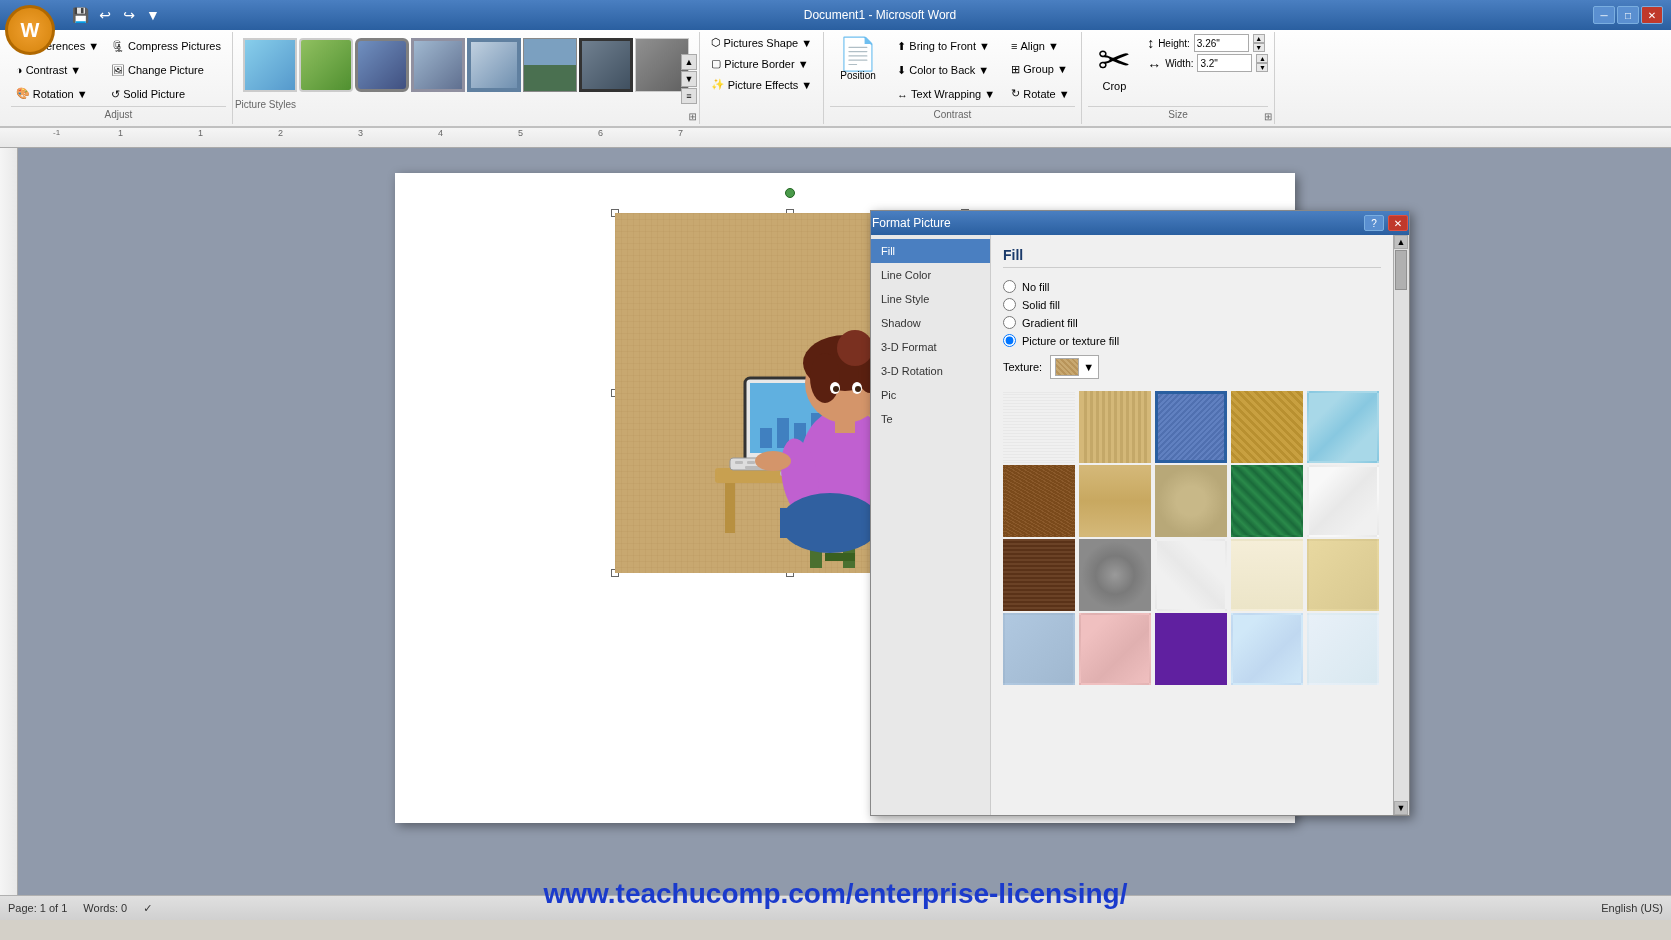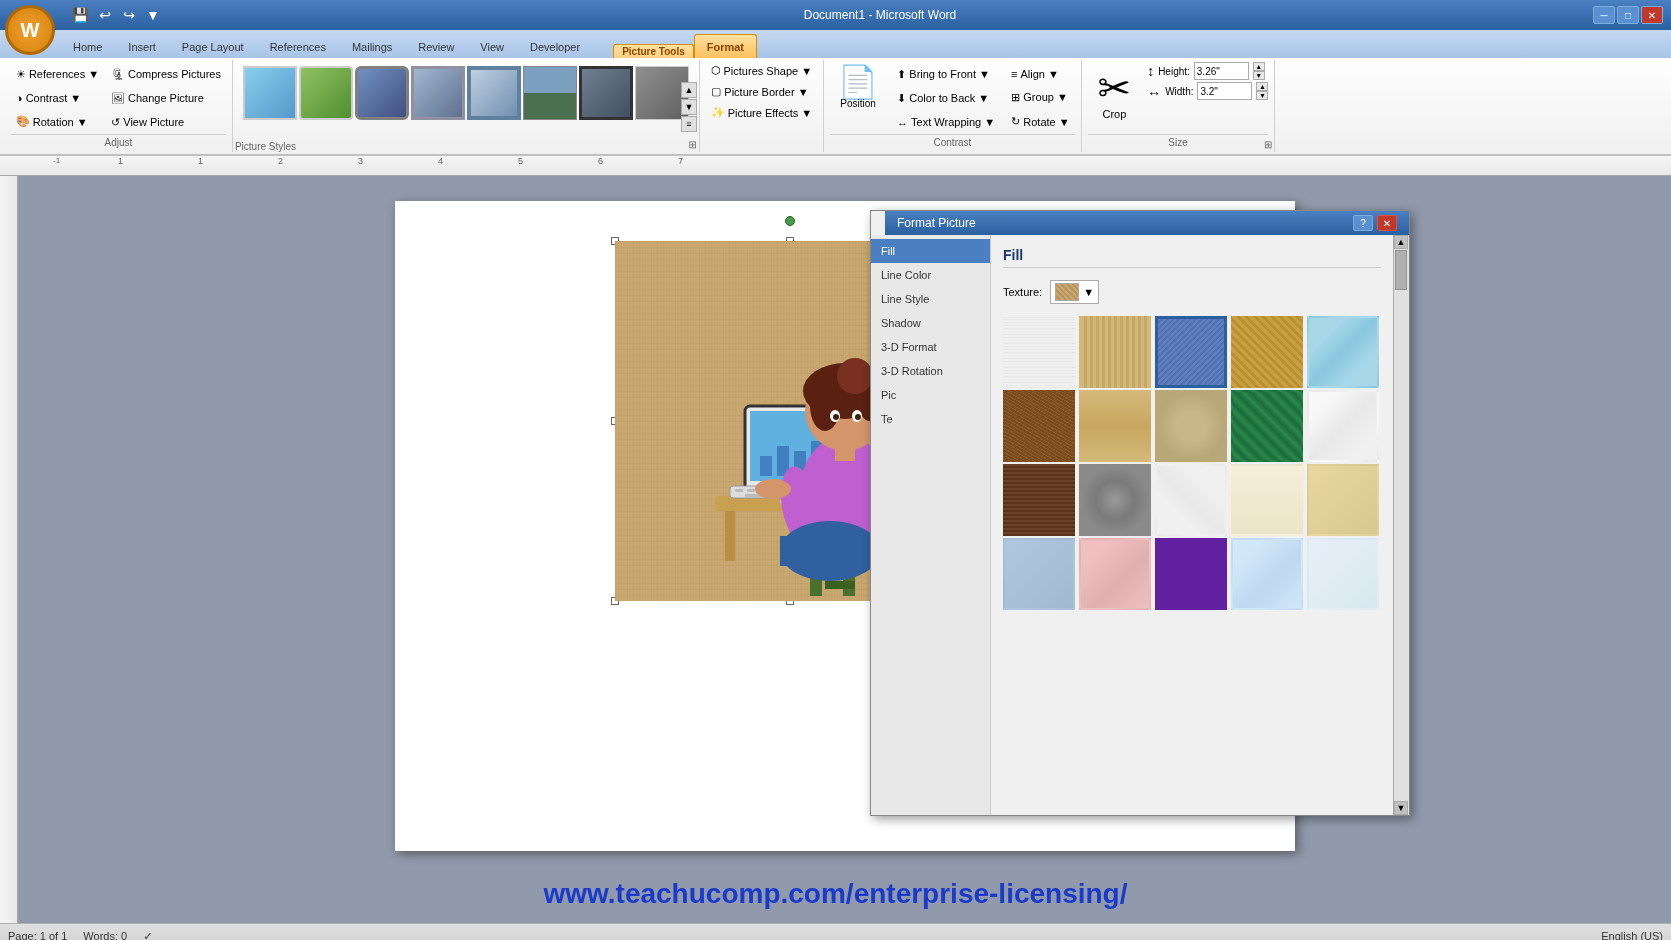--- a/index.html
+++ b/index.html
@@ -196,26 +196,25 @@
       left: 870px;
       width: 540px;
       background: #f0f0f0;
       border: 1px solid #888;
       box-shadow: 3px 3px 10px rgba(0,0,0,0.4);
       z-index: 200;
     }
     .dialog-title-bar {
       background: linear-gradient(to bottom, #4a7fc1, #2a5fa0);
       color: white;
-      padding: 4px 12px;
+      padding: 4px 1px;
       display: flex;
       align-items: center;
       justify-content: space-between;
       font-size: 12px;
-      margin-left: 14px;
     }
     .dialog-close-btn {
       width: 20px; height: 16px;
       background: #c0392b;
       border: 1px solid #e05040;
       color: white;
       font-size: 10px;
       cursor: pointer;
       display: flex; align-items: center; justify-content: center;
       border-radius: 2px;
@@ -427,34 +426,20 @@
   </div>
   <div class="title-bar-right">
     <div class="title-btn">─</div>
     <div class="title-btn">□</div>
     <div class="title-btn close">✕</div>
   </div>
 </div>
 
 <div class="ribbon">
 
-  <div class="tab-row">
-    <div class="tab">Home</div>
-    <div class="tab">Insert</div>
-    <div class="tab">Page Layout</div>
-    <div class="tab">References</div>
-    <div class="tab">Mailings</div>
-    <div class="tab">Review</div>
-    <div class="tab">View</div>
-    <div class="tab">Developer</div>
-    <div style="margin-left:20px; display:flex; flex-direction:column; justify-content:flex-end;">
-      <div style="font-size:10px; color:#8b4400; font-weight:bold; padding:1px 8px; background: linear-gradient(to bottom,#ffe0a0,#ffd080); border:1px solid #d49000; border-bottom:none; border-radius:3px 3px 0 0;">Picture Tools</div>
-    </div>
-    <div class="tab picture-tools-tab">Format</div>
-  </div>
 
   <div class="ribbon-content">
 
     <div class="ribbon-group" style="position:relative;">
       <div class="ribbon-group-content">
         <div class="small-btn-col">
           <div class="ribbon-btn-small">
             <span>☀</span>
             <span>References</span>
             <span>▼</span>
@@ -474,21 +459,21 @@
           <div class="ribbon-btn-small">
             <span>🗜</span>
             <span>Compress Pictures</span>
           </div>
           <div class="ribbon-btn-small">
             <span>🖼</span>
             <span>Change Picture</span>
           </div>
           <div class="ribbon-btn-small">
             <span>↺</span>
-            <span>View Picture</span>
+            <span>Solid Picture</span>
           </div>
         </div>
       </div>
       <div class="ribbon-group-label">Adjust</div>
     </div>
 
     <div class="ribbon-group" style="position:relative; flex-direction:row; align-items:flex-start; padding-bottom:18px;">
       <div style="display:flex; flex-direction:column; flex:1;">
         <div class="pic-styles-gallery">
 
@@ -507,21 +492,21 @@
           <div class="pic-style-thumb selected" style="background:linear-gradient(135deg,#708090,#405060); border:3px solid #333;"></div>
 
           <div class="pic-style-thumb" style="background:linear-gradient(135deg,#909090,#606060); border:1px solid #ccc;"></div>
         </div>
         <div style="position:absolute; bottom:20px; right:2px; display:flex; flex-direction:column; gap:1px;">
           <div class="gallery-arrow">▲</div>
           <div class="gallery-arrow">▼</div>
           <div class="gallery-arrow">≡</div>
         </div>
       </div>
-      <div style="position:absolute; bottom:0; left:2px; font-size:10px; color:#666;">Picture Styles</div>
+      <div style="position:absolute; bottom:14px; left:2px; font-size:10px; color:#666;">Picture Styles</div>
       <div style="position:absolute; bottom:2px; right:2px;">
         <span style="font-size:10px; color:#666;">⊞</span>
       </div>
     </div>
 
     <div class="ribbon-group" style="position:relative;">
       <div class="ribbon-group-content" style="flex-direction:column; gap:4px;">
         <div class="ribbon-btn-small">
           <span>⬡</span>
           <span>Pictures Shape</span>
@@ -748,20 +733,34 @@
         <div class="nav-item">Shadow</div>
         <div class="nav-item">3-D Format</div>
         <div class="nav-item">3-D Rotation</div>
         <div class="nav-item">Pic</div>
         <div class="nav-item">Te</div>
       </div>
 
       <div class="dialog-right">
         <div class="dialog-section-title">Fill</div>
 
+        <div class="radio-group">
+          <label class="radio-label">
+            <input type="radio" name="fill" style=""> No fill
+          </label>
+          <label class="radio-label">
+            <input type="radio" name="fill" style=""> Solid fill
+          </label>
+          <label class="radio-label">
+            <input type="radio" name="fill" style=""> Gradient fill
+          </label>
+          <label class="radio-label">
+            <input type="radio" name="fill" checked="" style=""> Picture or texture fill
+          </label>
+        </div>
 
         <div class="texture-row">
           <span>Texture:</span>
           <div class="texture-dropdown">
             <div class="texture-preview" style="background: repeating-linear-gradient(45deg, #c8a870, #c8a870 2px, #b8945a 2px, #b8945a 4px);"></div>
             <span>▼</span>
           </div>
         </div>
 
         <div class="texture-grid" id="texture-grid">

